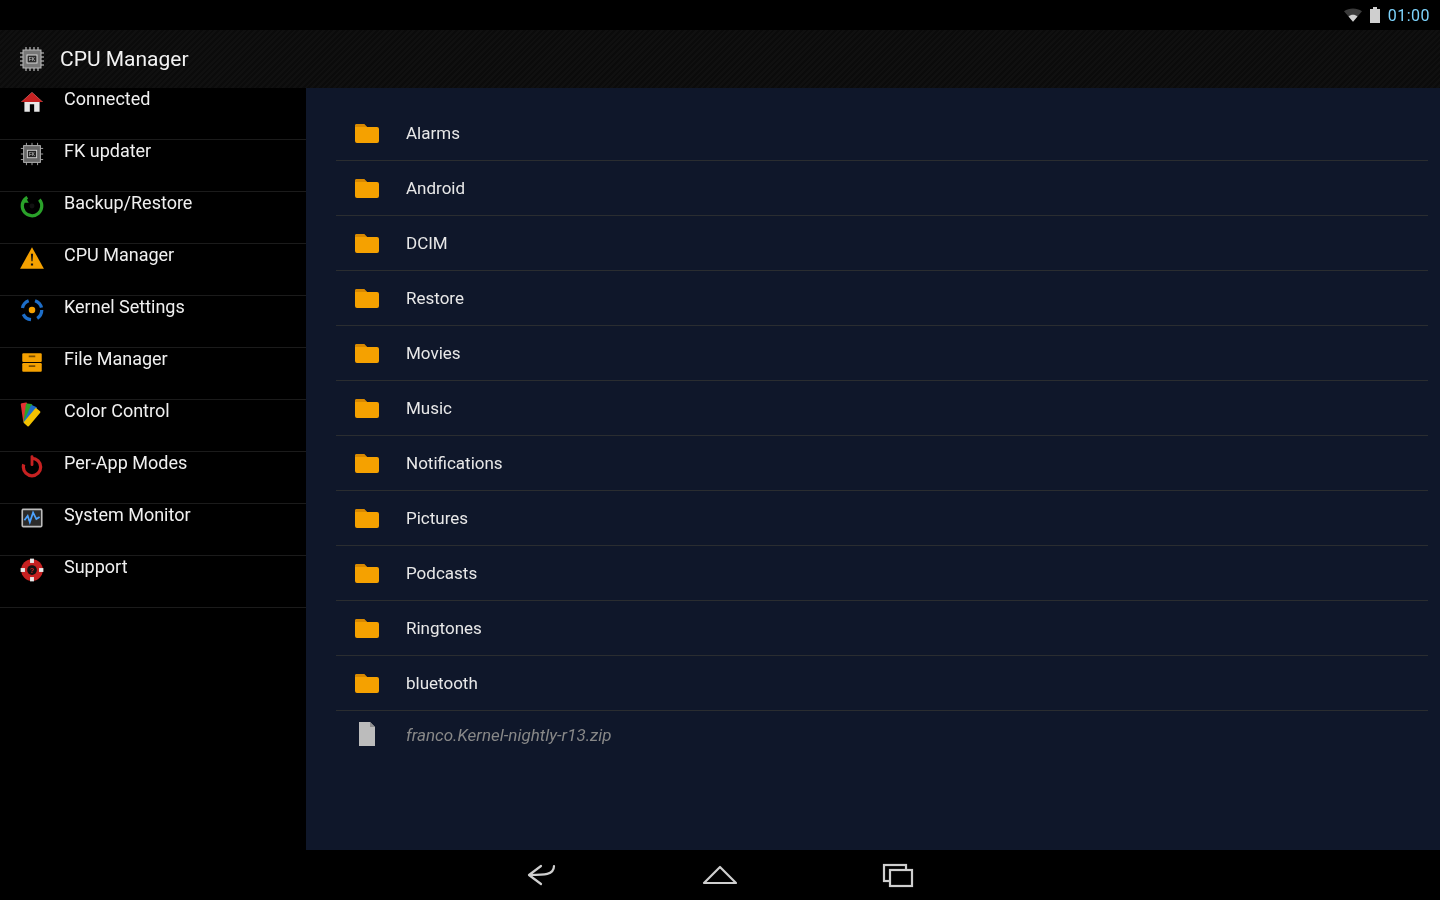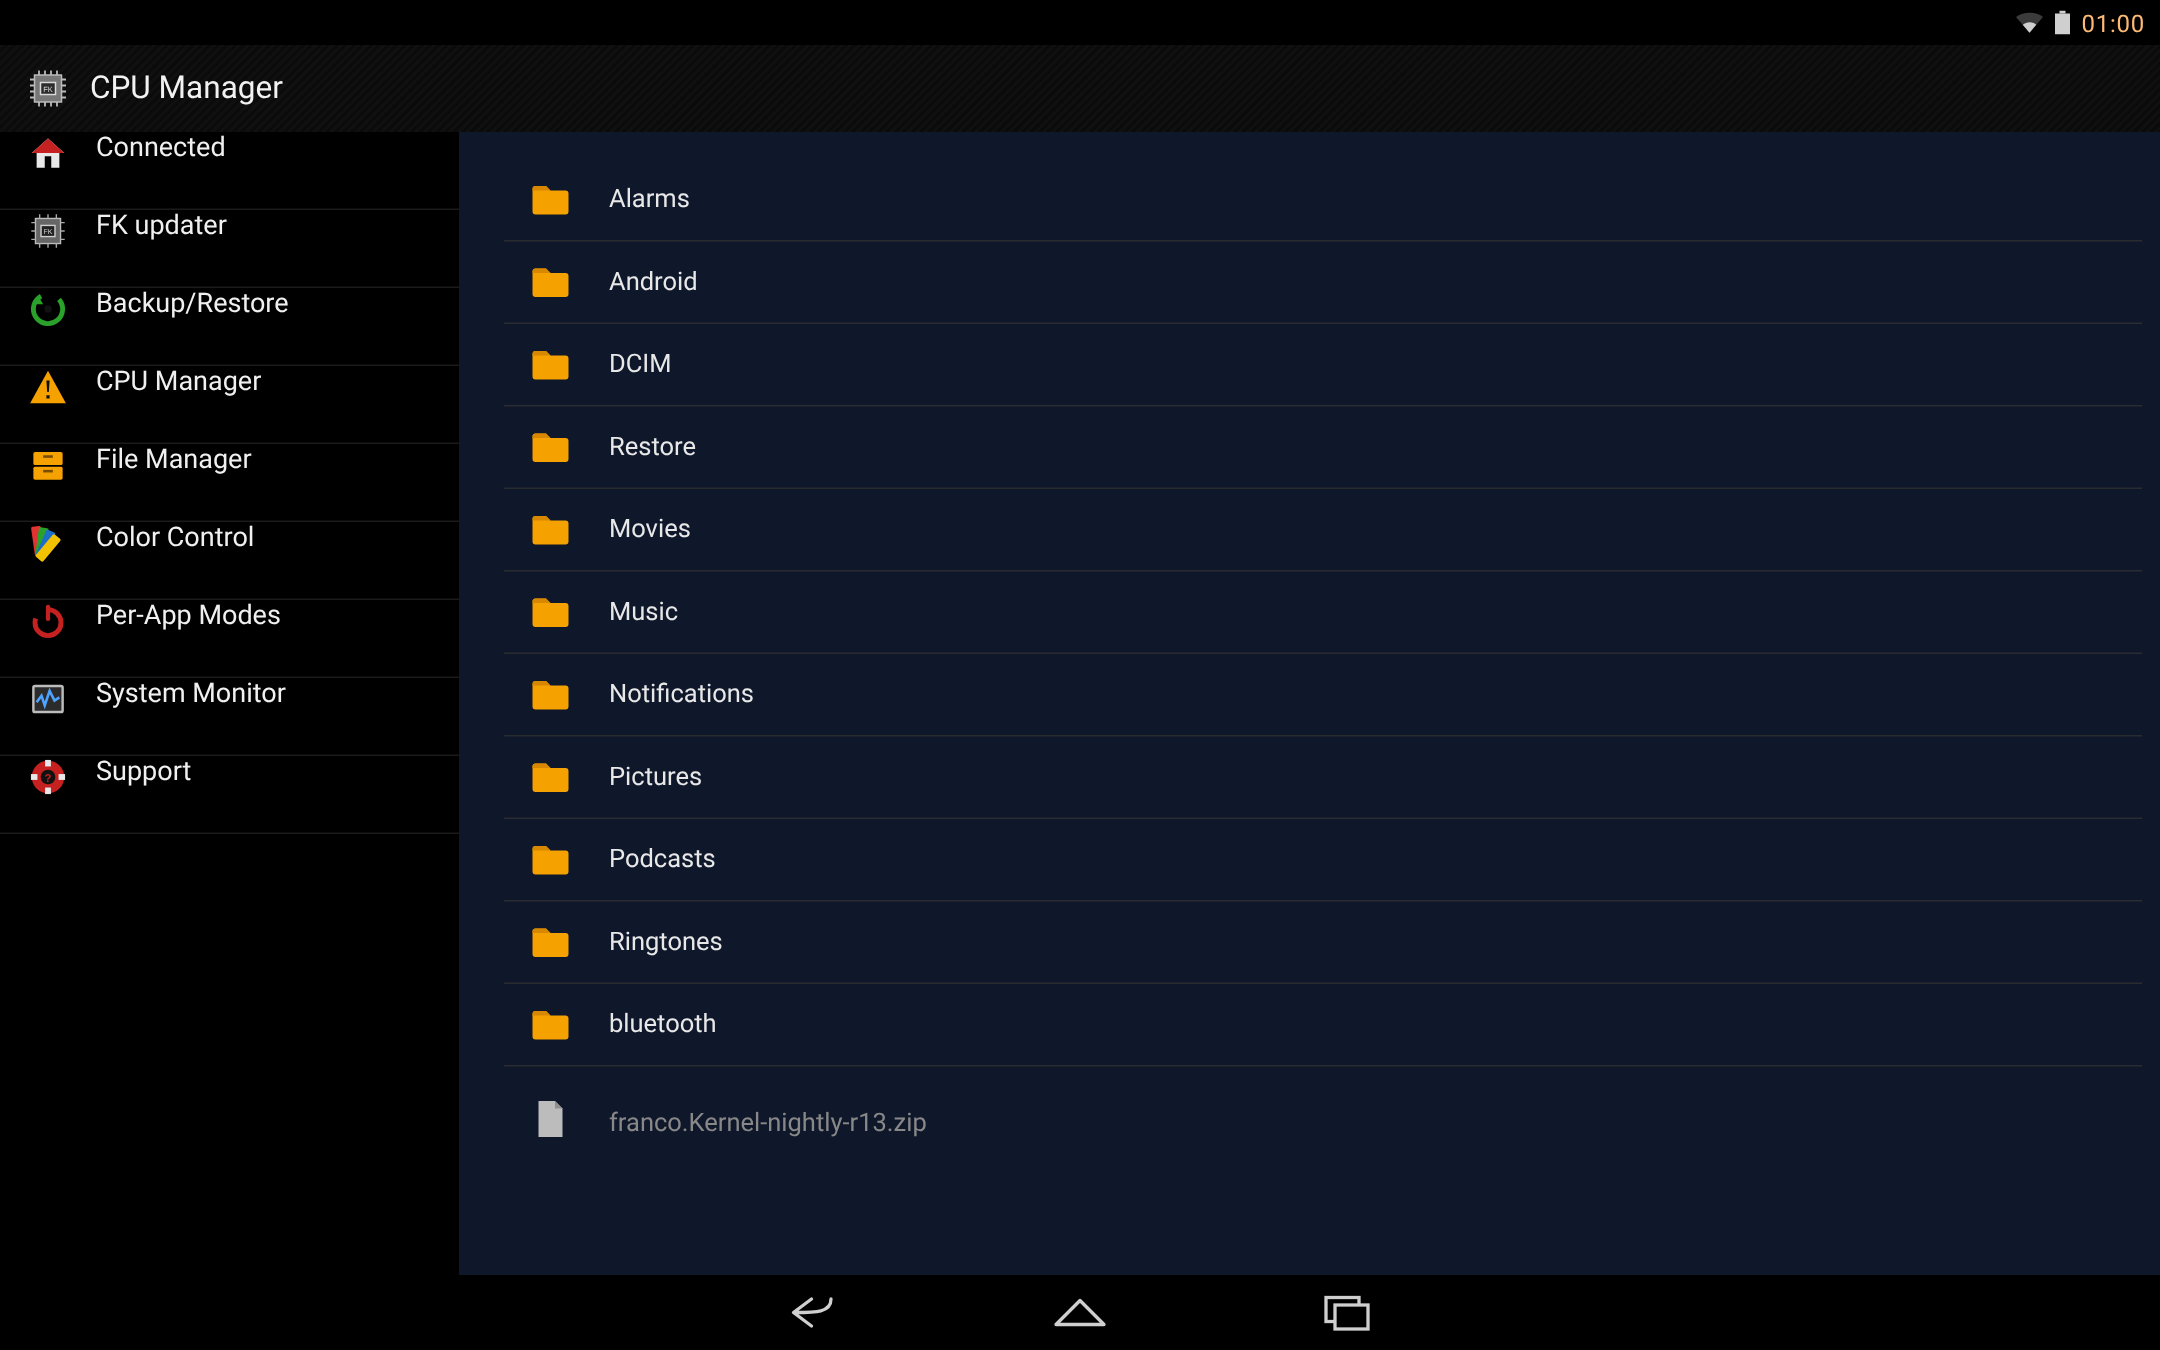--- a/index.html
+++ b/index.html
@@ -14,21 +14,21 @@
 }
 .status-bar {
   height: 22px;
   display: flex;
   justify-content: flex-end;
   align-items: center;
   padding: 15px 10px;
   gap: 8px;
   background: #000;
   font-size: 16px;
-  color: #fdba74;
+  color: #7dd3fc;
 }
 .status-bar .clock { letter-spacing: 0.5px; }
 .status-bar svg { display: block; }
 
 .title-bar {
   height: 58px;
   display: flex;
   align-items: center;
   padding-left: 18px;
   gap: 14px;
@@ -221,20 +221,29 @@
     <div class="sidebar-item">
       <span class="sb-icon">
         <svg width="26" height="26" viewBox="0 0 24 24">
             <path d="M12 2 L23 22 H1 Z" fill="#f5a100"></path>
             <path d="M11 8 L13 8 L12.5 15 H11.5 Z M11 17 H13 V19 H11 Z" fill="#111"></path>
           </svg>
       </span>
       <span class="sb-label">CPU Manager</span>
     </div>
 
+    <div class="sidebar-item">
+      <span class="sb-icon">
+        <svg width="26" height="26" viewBox="0 0 24 24">
+          <circle cx="12" cy="12" r="9" fill="none" stroke="#1d6ec9" stroke-width="3" stroke-dasharray="9 6"></circle>
+          <circle cx="12" cy="12" r="3" fill="#f5a100"></circle>
+        </svg>
+      </span>
+      <span class="sb-label">Kernel Settings</span>
+    </div>
 
     <div class="sidebar-item">
       <span class="sb-icon">
         <svg width="26" height="26" viewBox="0 0 24 24">
           <rect x="3" y="4" width="18" height="8" rx="1" fill="#f5a100"></rect>
           <rect x="3" y="13" width="18" height="8" rx="1" fill="#f5a100"></rect>
           <rect x="9" y="6" width="6" height="1.6" fill="#7a4e00"></rect>
           <rect x="9" y="15" width="6" height="1.6" fill="#7a4e00"></rect>
         </svg>
       </span>
@@ -390,21 +399,21 @@
       </div>
       <div class="file-row">
         <span class="folder-icon">
             <svg width="26" height="22" viewBox="0 0 26 22">
               <path d="M1 4 Q1 2 3 2 H10 L13 5 H23 Q25 5 25 7 V19 Q25 21 23 21 H3 Q1 21 1 19 Z" fill="#f5a100"></path>
               <path d="M1 4 Q1 2 3 2 H10 L13 5 H1 Z" fill="#d78800"></path>
             </svg>
           </span>
         <span class="file-label">bluetooth</span>
       </div>
-      <div class="file-row cut last" style="height:40px;align-items:flex-end;padding-bottom:0;">
+      <div class="file-row cut last" style="height:40px;align-items:center;padding-bottom:0;font-style:italic;">
         <span class="file-icon" style="margin-bottom:-6px;">
             <svg width="22" height="26" viewBox="0 0 22 26">
               <path d="M3 1 H14 L19 6 V25 H3 Z" fill="#bcbcbc"></path>
               <path d="M14 1 V6 H19 Z" fill="#8f8f8f"></path>
             </svg>
           </span>
         <span class="file-label" style="margin-bottom:-8px;">franco.Kernel-nightly-r13.zip</span>
       </div>
 
     </div>

